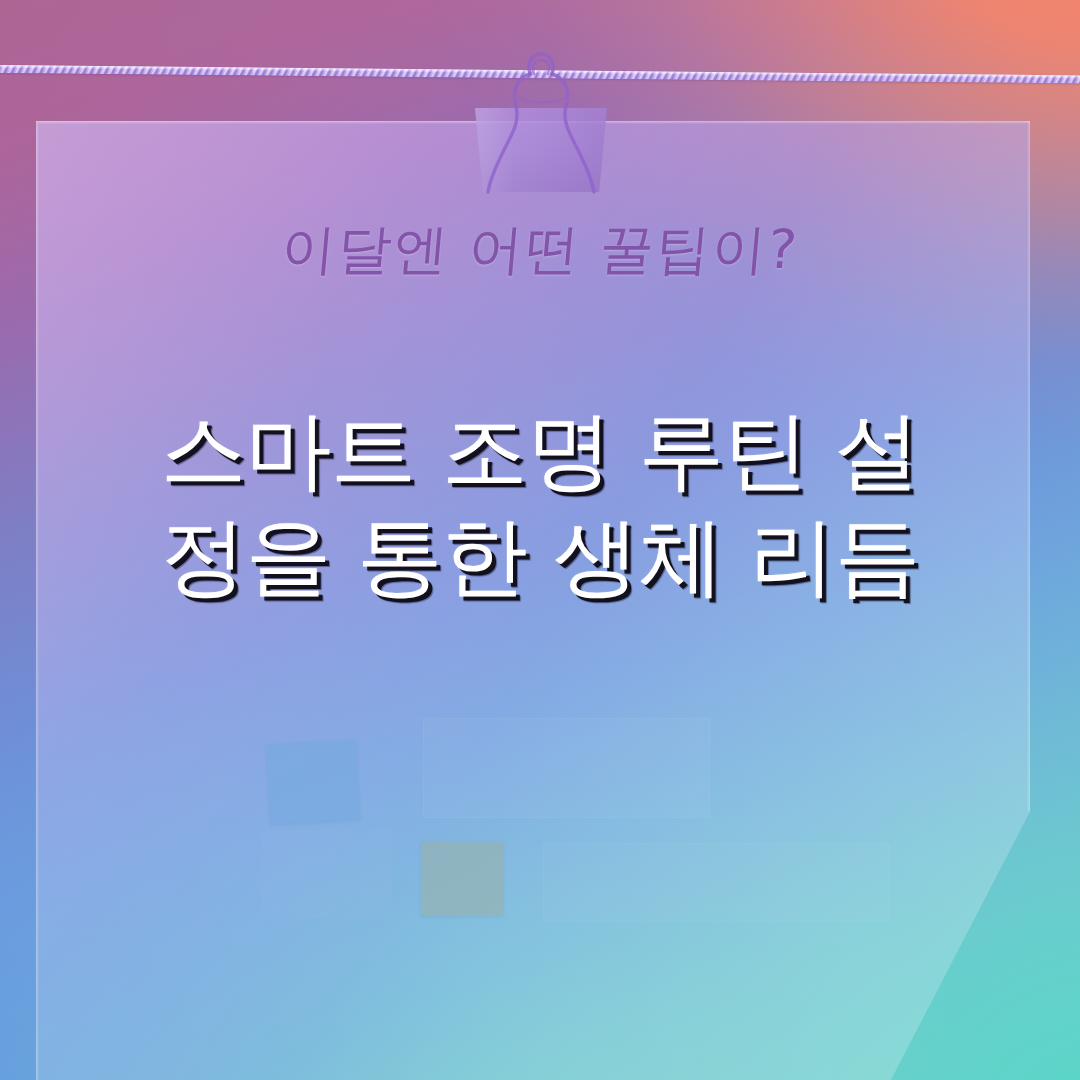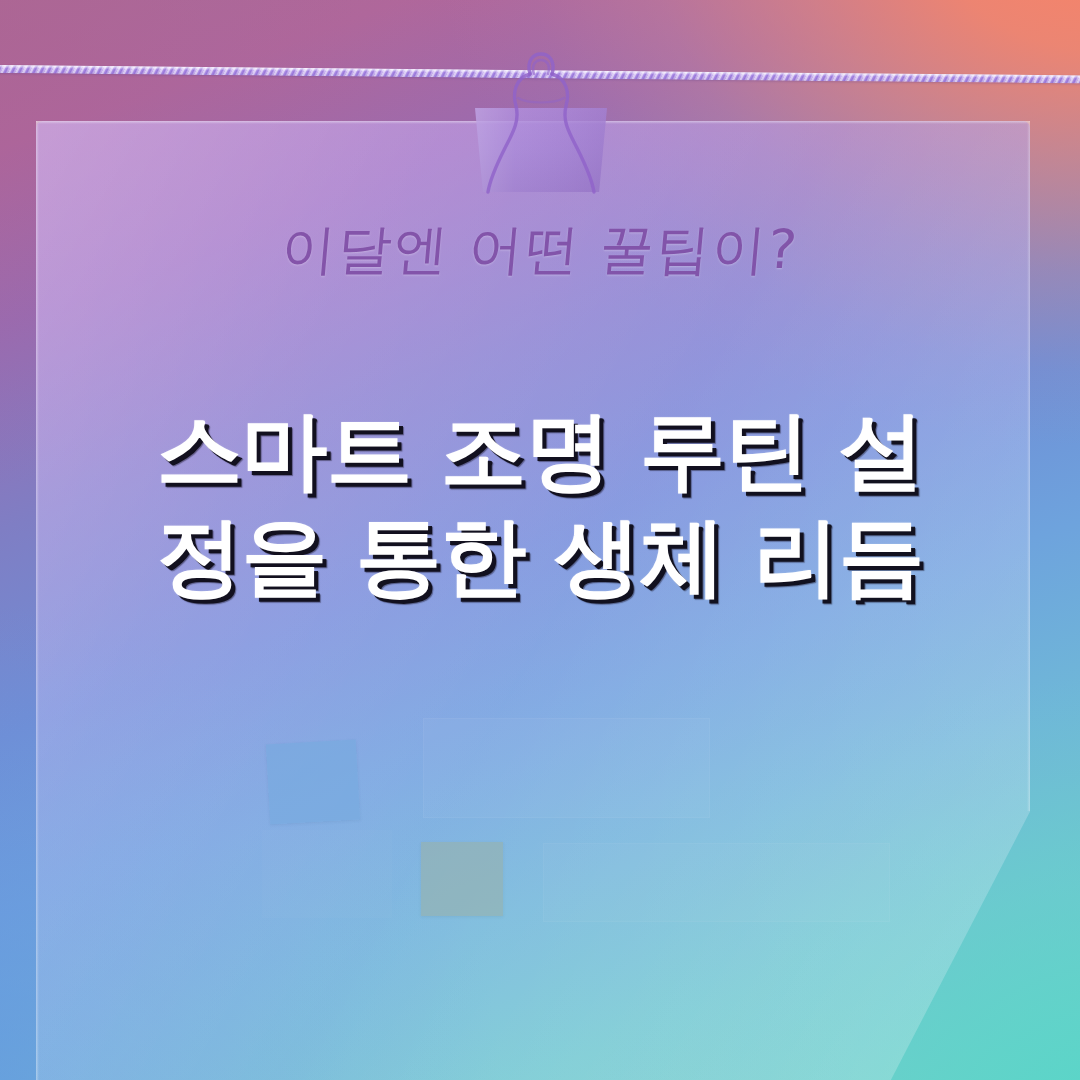--- a/index.html
+++ b/index.html
@@ -276,21 +276,21 @@
   }
 
   .title {
     position: absolute;
     left: 120px;
     right: 120px;
     top: 398px;
     text-align: center;
     font-family: "DejaVu Sans", sans-serif;
     font-size: 86px;
-    font-weight: 700;
+    font-weight: 400;
     line-height: 1.23;
     letter-spacing: -1px;
     color: #ffffff;
     text-shadow:
        4px 4px 0px rgba(12,10,22,0.92),
        5px 5px 1px rgba(20,16,34,0.45),
        0 0 2px rgba(255,255,255,0.25);
     white-space: pre-line;
   }
 </style>

